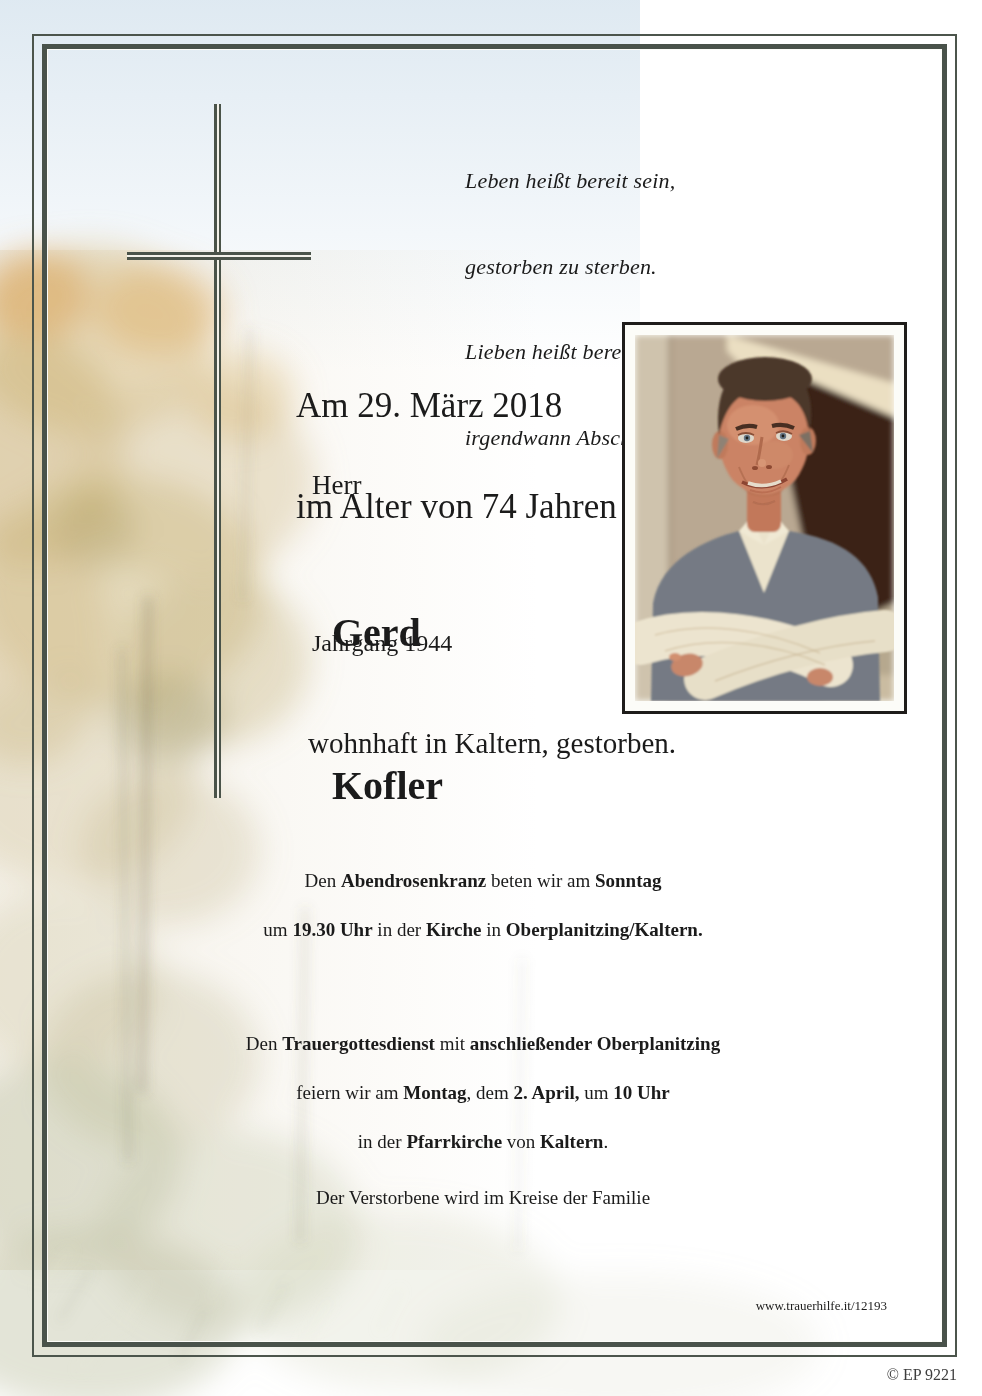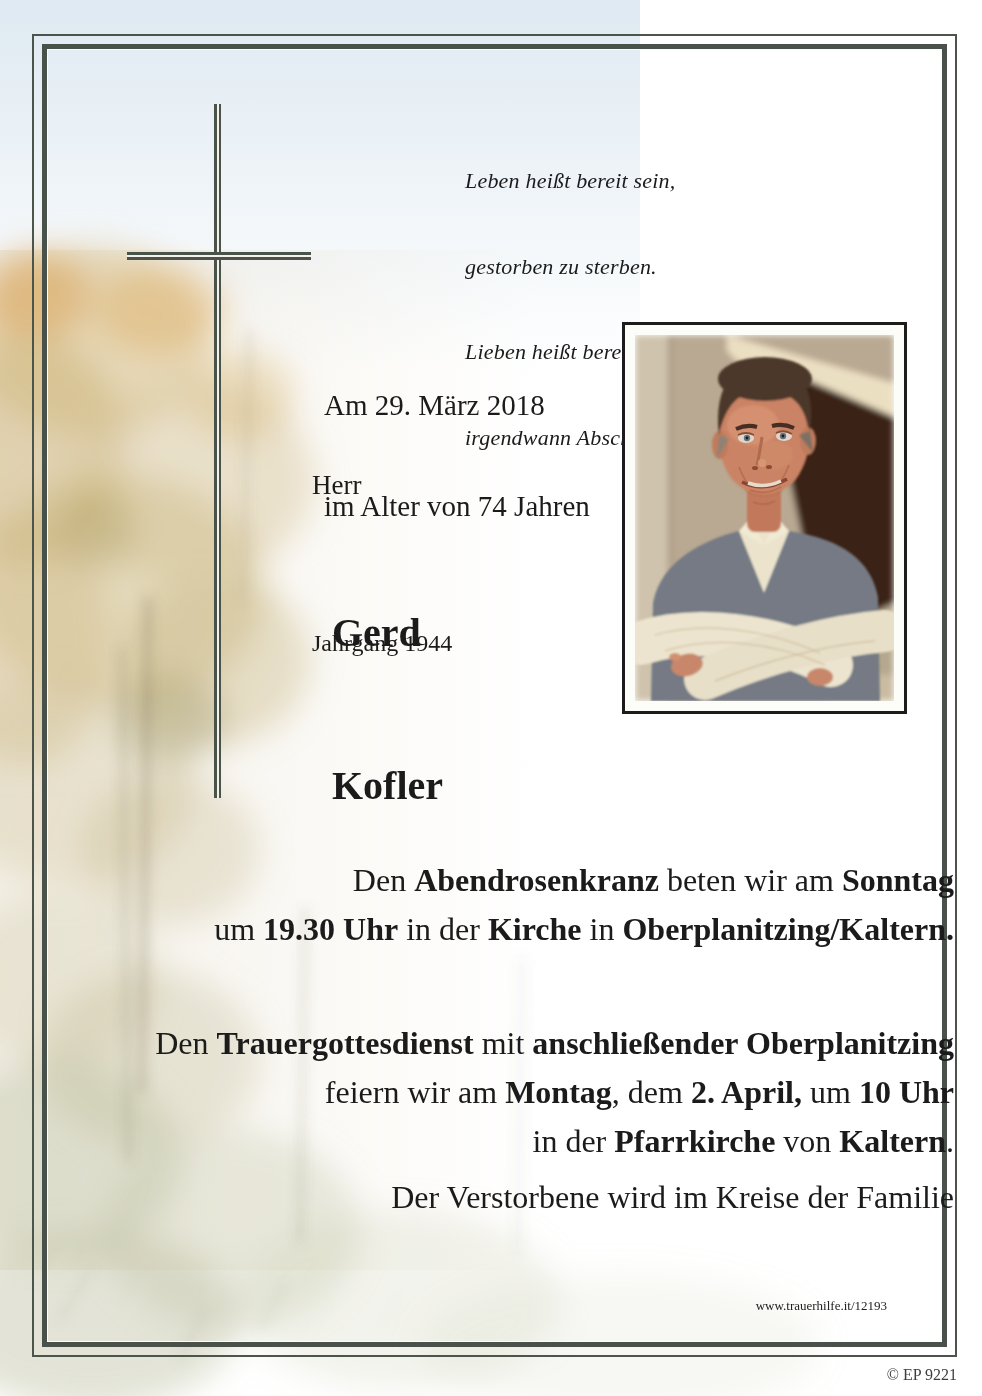--- a/index.html
+++ b/index.html
@@ -22,26 +22,26 @@
   .cross-v{
     position:absolute; left:214px; top:104px; width:7px; height:694px; z-index:3;
     background:linear-gradient(to right,#4a5349 0 2.5px,#f4f2ea 2.5px 4.5px,#4a5349 4.5px 7px);
   }
   .cross-h{
     position:absolute; left:127px; top:252px; width:184px; height:8px; z-index:3;
     background:linear-gradient(to bottom,#4a5349 0 3px,#f4f2ea 3px 5px,#4a5349 5px 8px);
   }
   .txt{position:absolute; z-index:4; white-space:pre;}
   .quote{left:465px; top:110px; font-size:22px; line-height:28.5px; font-style:italic; letter-spacing:.2px;}
-  .intro{left:324px; top:322px; font-size:29px; line-height:33.5px;}
+  .intro{left:296px; top:322px; font-size:35px; line-height:33.5px;}
   .salutation{left:312px; top:470px; font-size:27px;}
   .name{left:312px; top:505px; font-size:40px; line-height:51px; font-weight:700;margin-left:20px;}
   .jahrgang{left:312px; top:630px; font-size:24px;}
   .wohnhaft{left:308px; top:727px; font-size:29px;}
-  .para{left:54px; width:900px; text-align:right; font-size:32px; line-height:49px; white-space:normal;}
+  .para{left:33px; width:900px; text-align:center; font-size:19px; line-height:49px; white-space:normal;}
   .para.p1{top:856px;}
   .para.p2{top:1019px;}
   .para.p3{top:1172px; line-height:51px;}
   .url{right:95px; top:1298px; font-size:13px;}
   .print-code{right:25px; top:1366px; font-size:16px; color:#3d3d3d; z-index:4;}
   .photo-frame{
     position:absolute; left:622px; top:322px; width:285px; height:392px; z-index:4;
     box-sizing:border-box; border:3px solid #1e1c1a; background:#fcfcf8; padding:10px;
   }
   .photo-frame svg{display:block;}
@@ -205,20 +205,21 @@
         <path d="M104,132 Q108,142 112,148" stroke="#a8654a" stroke-width="2" opacity="0.6"></path>
         <path d="M154,130 Q150,140 146,146" stroke="#a8654a" stroke-width="2" opacity="0.6"></path>
         <path d="M107,147 Q129,158 152,144" stroke="#8c4432" stroke-width="3.5"></path>
         <path d="M113,148 Q129,154 146,146" stroke="#e6dccb" stroke-width="3.5"></path>
         <path d="M115,155 Q130,161 146,152" stroke="#b4664c" stroke-width="2" opacity="0.7"></path>
         <path d="M118,167 Q129,172 140,166" stroke="#a8654a" stroke-width="2" opacity="0.5"></path>
       </g>
     </svg>
   </div>
 
+  <div class="txt wohnhaft">wohnhaft in Kaltern, gestorben.</div>
 
   <div class="txt para p1">
     <div><span>Den </span><b>Abendrosenkranz</b><span> beten wir am </span><b>Sonntag</b></div>
     <div><span>um </span><b>19.30 Uhr</b><span> in der </span><b>Kirche</b><span> in </span><b>Oberplanitzing/Kaltern.</b></div>
   </div>
 
   <div class="txt para p2">
     <div><span>Den </span><b>Trauergottesdienst</b><span> mit </span><b>anschließender Oberplanitzing</b></div>
     <div><span>feiern wir am </span><b>Montag</b><span>, dem </span><b>2. April,</b><span> um </span><b>10 Uhr</b></div>
     <div><span>in der </span><b>Pfarrkirche</b><span> von </span><b>Kaltern</b><span>.</span></div>

